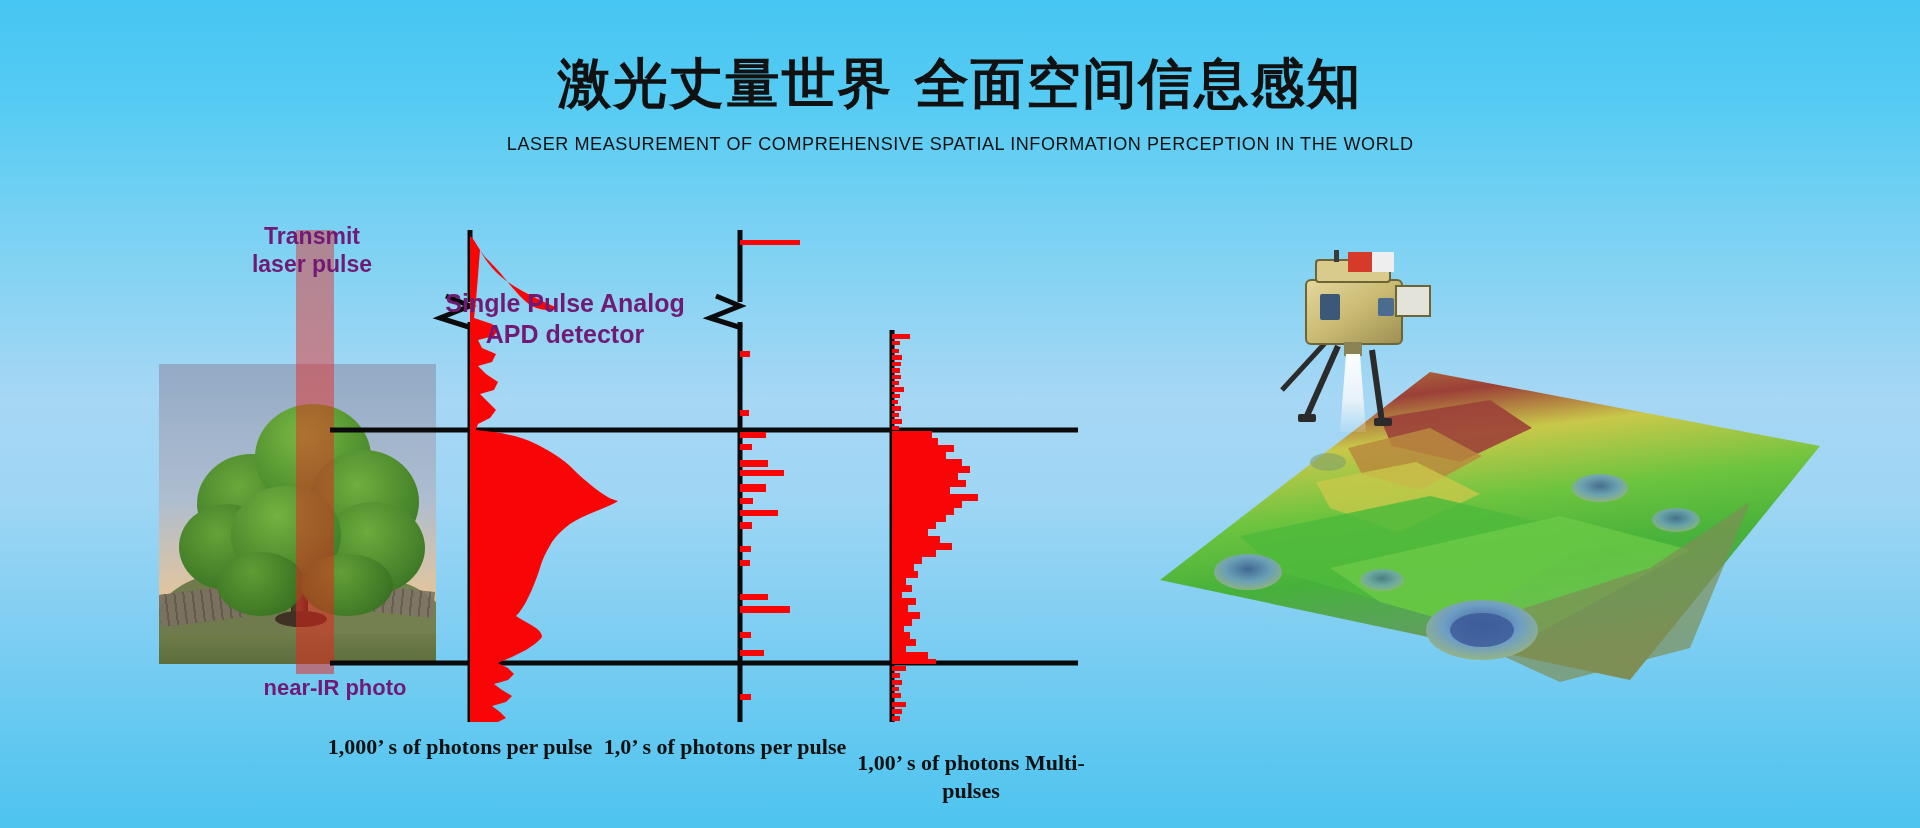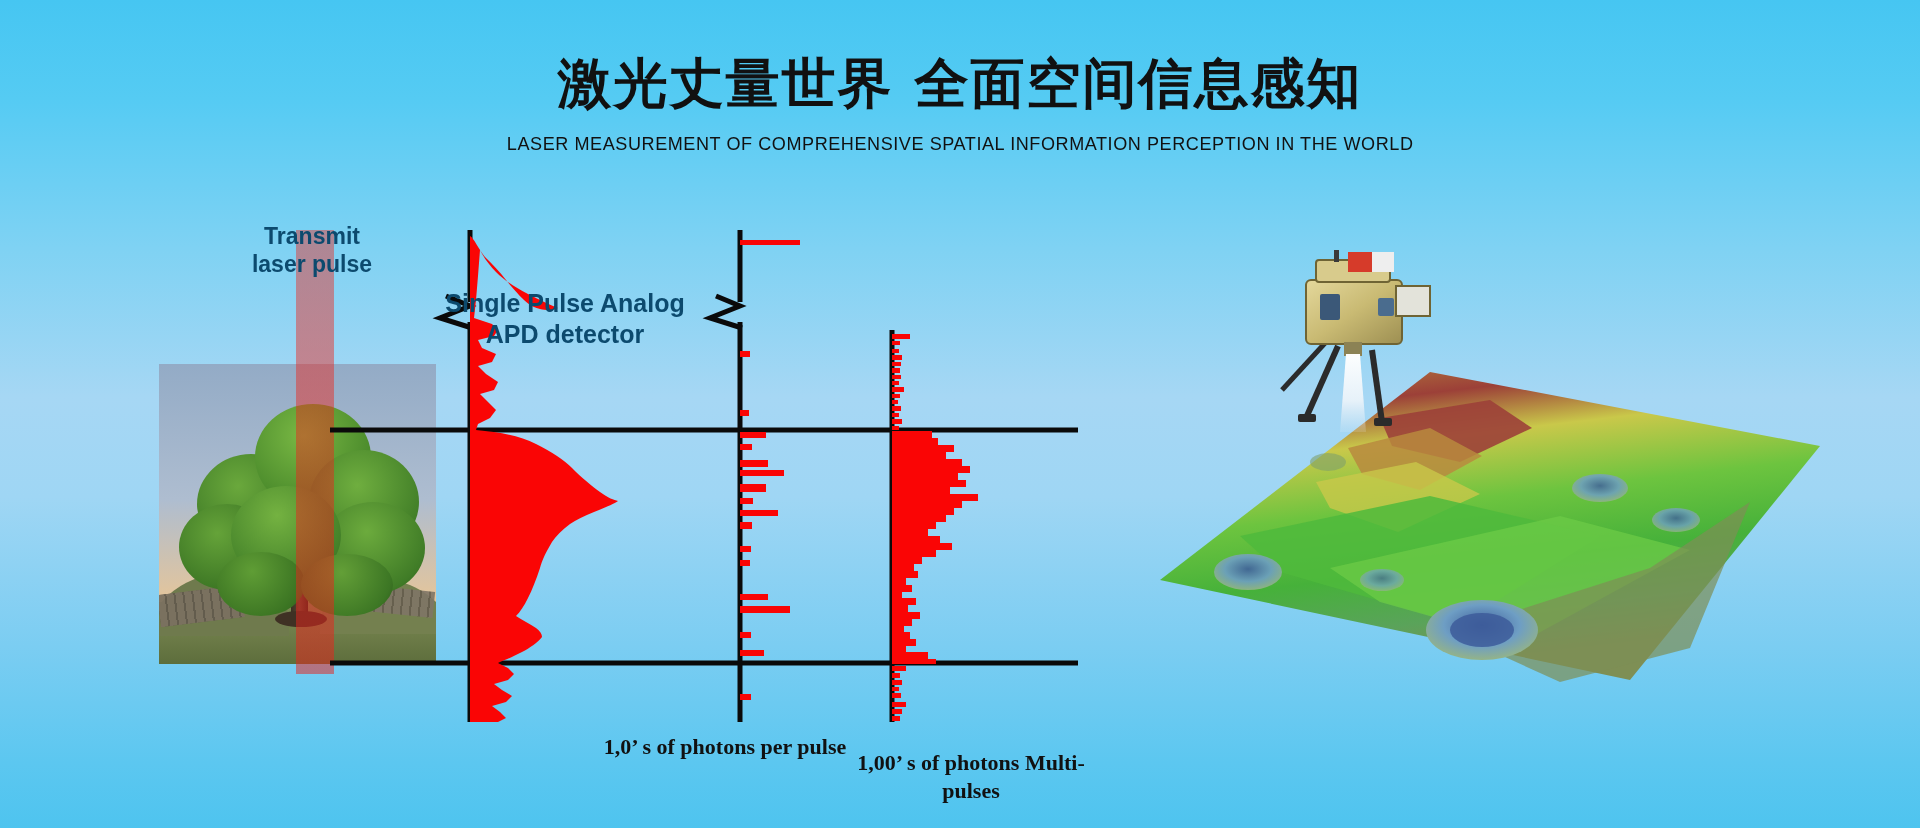--- a/index.html
+++ b/index.html
@@ -26,21 +26,21 @@
     font-size:19px; color:#111; letter-spacing:0.6px;
     font-family:"Liberation Sans",sans-serif;
     transform:scaleX(0.95); display:inline-block;
   }
 
   
   #figure { position:absolute; left:0; top:0; width:1150px; height:828px; }
   #figure svg { position:absolute; left:0; top:0; }
 
   .fig-label {
-    position:absolute; color:#0c4a6e; font-weight:bold;
+    position:absolute; color:#701a75; font-weight:bold;
     text-align:center; line-height:1.22; white-space:pre-line;
     font-family:"Liberation Sans",sans-serif;
   }
   #lbl-transmit { left:212px; top:222px; width:200px; font-size:23px; }
   #lbl-single   { left:420px; top:288px; width:290px; font-size:25px; }
   #lbl-micro    { left:810px; top:266px; width:440px; font-size:22px; }
   #lbl-nearir   { left:210px; top:675px; width:250px; font-size:22px; }
 
   .cap {
     position:absolute; color:#111; font-weight:bold;
@@ -246,21 +246,24 @@
         <rect x="892" y="709" width="10" height="5"></rect>
           <rect x="892" y="716" width="8" height="5"></rect>
       </g>
     </g>
   </svg>
 
   <div class="fig-label" id="lbl-transmit">Transmit
 laser pulse</div>
   <div class="fig-label" id="lbl-single">Single Pulse Analog
 APD detector</div>
-
+  <div class="fig-label" id="lbl-nearir">near-IR photo</div>
+
+  <div class="cap" id="cap-1">1,000’ s of photons
+per pulse</div>
   <div class="cap" id="cap-2">1,0’  s of photons
 per pulse</div>
   <div class="cap" id="cap-3">1,00’  s of photons
 Multi-pulses</div>
 </div>
 
 <div id="scene">
   <svg width="790" height="500" viewBox="0 0 790 500">
     <defs>
       <linearGradient id="dem" x1="0" y1="0" x2="0.25" y2="1">

